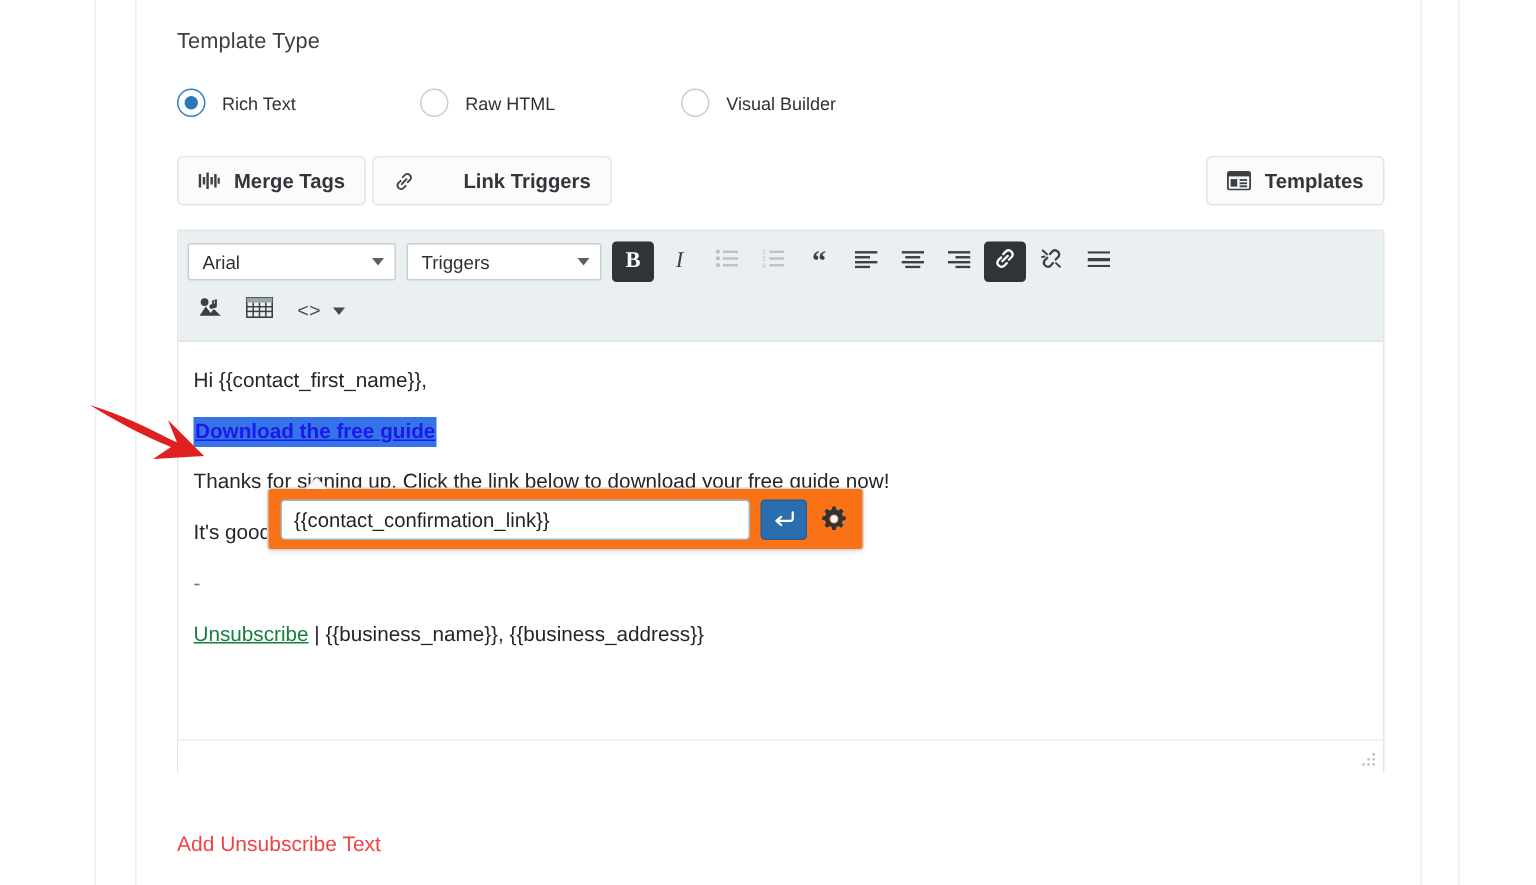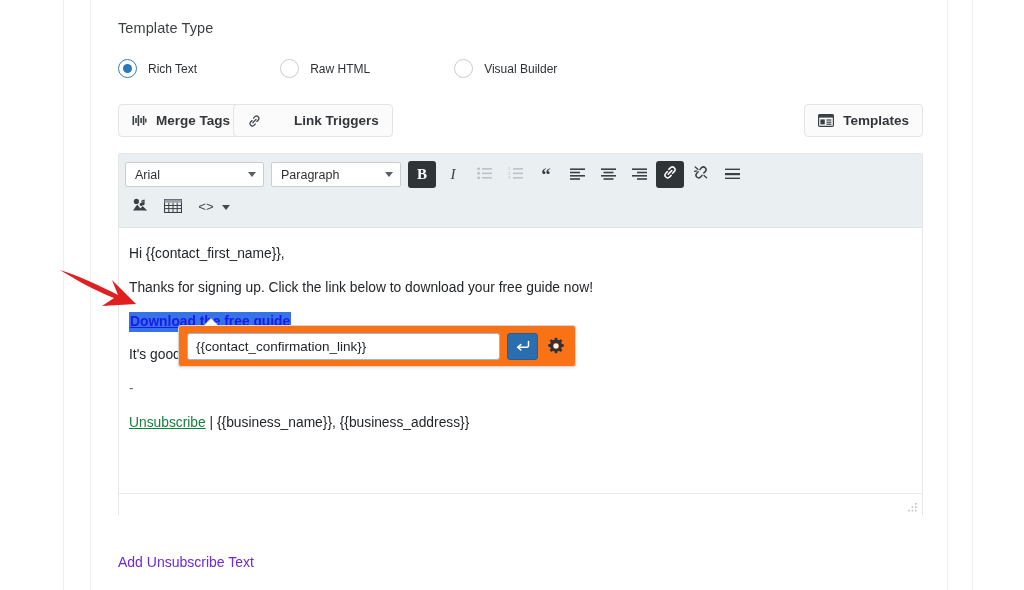--- a/index.html
+++ b/index.html
@@ -46,21 +46,21 @@
   .btn-row { position:relative; margin-top:26px; height:33px; }
   .gbtn {
     position:absolute; top:0; height:33px;
     display:inline-flex; align-items:center; gap:9px;
     padding:0 13px; background:#fbfbfb;
     border:1px solid #e2e4e6; border-radius:4px;
     font-size:13.5px; font-weight:bold; color:#32363a;
     cursor:pointer; white-space:nowrap;
   }
   .gbtn.merge { left:0; }
-  .gbtn.link { left:115px;gap:32px; }
+  .gbtn.link { left:130px;gap:32px; }
   .gbtn.templates { right:0; }
   .gbtn svg { display:block; }
 
   
   .editor {
     position:relative; margin-top:16px;
     border:1px solid #e4e6e8; border-radius:2px; background:#fff;
     height:363px;
   }
   .toolbar {
@@ -133,21 +133,21 @@
 
   
   .resizebar {
     position:absolute; left:0; right:0; bottom:0; height:22px;
     border-top:1px solid #e9ebec; background:#fff;
   }
   .grip { position:absolute; right:4px; bottom:3px; width:12px; height:12px; cursor:nwse-resize;}
 
   .add-unsub {
     position:absolute; left:118px; top:554px;
-    font-size:14px; color:#6d28d9; cursor:pointer; text-decoration:none;
+    font-size:14px; color:#ef4444; cursor:pointer; text-decoration:none;
   }
 
   
   .redarrow { position:absolute; left:58px; top:266px; pointer-events:none; }
 </style>
 </head>
 <body>
 
 <div id="page">
 
@@ -219,21 +219,21 @@
     <div class="editor">
 
       <div class="toolbar">
 
         <div class="tb-row">
           <div class="sel font">
             <span>Arial</span>
             <span class="caret"></span>
           </div>
           <div class="sel para">
-            <span>Paragraph</span>
+            <span>Triggers</span>
             <span class="caret"></span>
           </div>
 
           <div class="tbtn active">
             <span style="font-family:'Liberation Serif',serif;font-weight:bold;font-size:15px;">B</span>
           </div>
           <div class="tbtn">
             <span style="font-family:'Liberation Serif',serif;font-style:italic;font-size:15px;">I</span>
           </div>
           <div class="tbtn dim">
@@ -349,24 +349,24 @@
           </div>
           <div class="tbtn wide">
             <span style="font-family:'Liberation Mono',monospace;font-size:13px;color:#44494d;">&lt;&gt;</span>
           </div>
           <div class="tb-caret"></div>
         </div>
       </div>
 
       <div class="canvas">
         <p class="ln">Hi {{contact_first_name}},</p>
-        <p class="ln">Thanks for signing up. Click the link below to download your free guide now!</p>
         <p class="ln tight">
           <span class="sel-link">Download the free guide</span>
         </p>
+        <p class="ln">Thanks for signing up. Click the link below to download your free guide now!</p>
         <p class="ln">It's good</p>
         <p class="ln dash">-</p>
         <p class="ln">
           <a class="unsub" href="#">Unsubscribe</a><span> | {{business_name}}, {{business_address}}</span>
         </p>
       </div>
 
       <div class="resizebar">
         <span class="grip">
           <svg width="12" height="12" viewBox="0 0 12 12">

